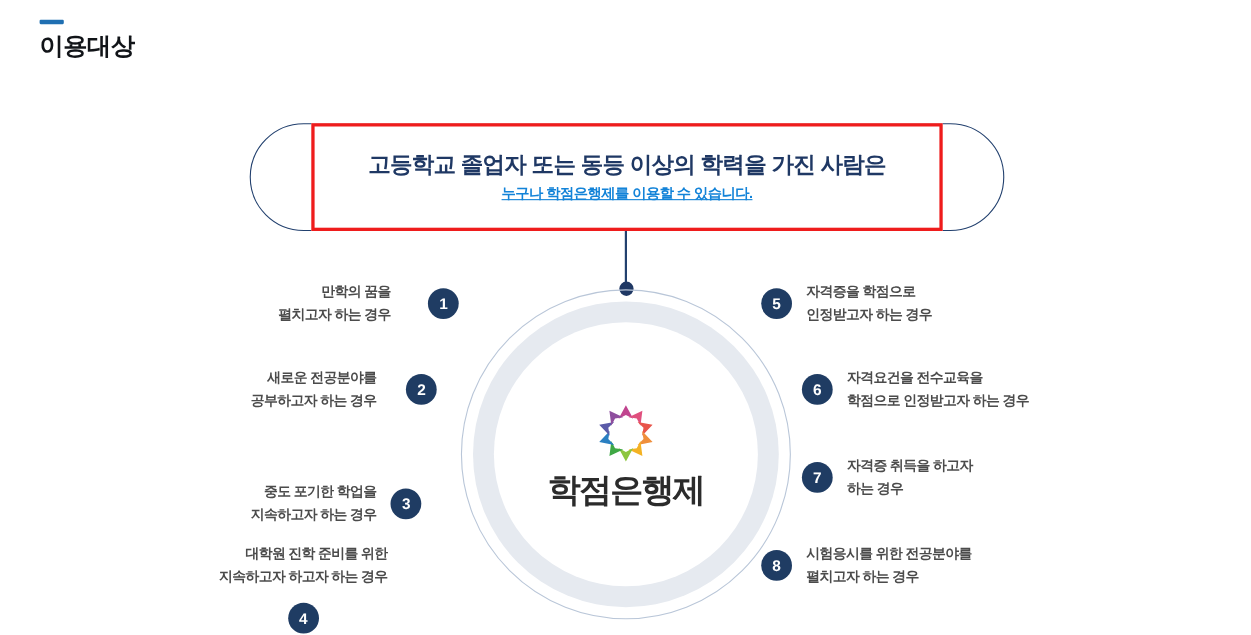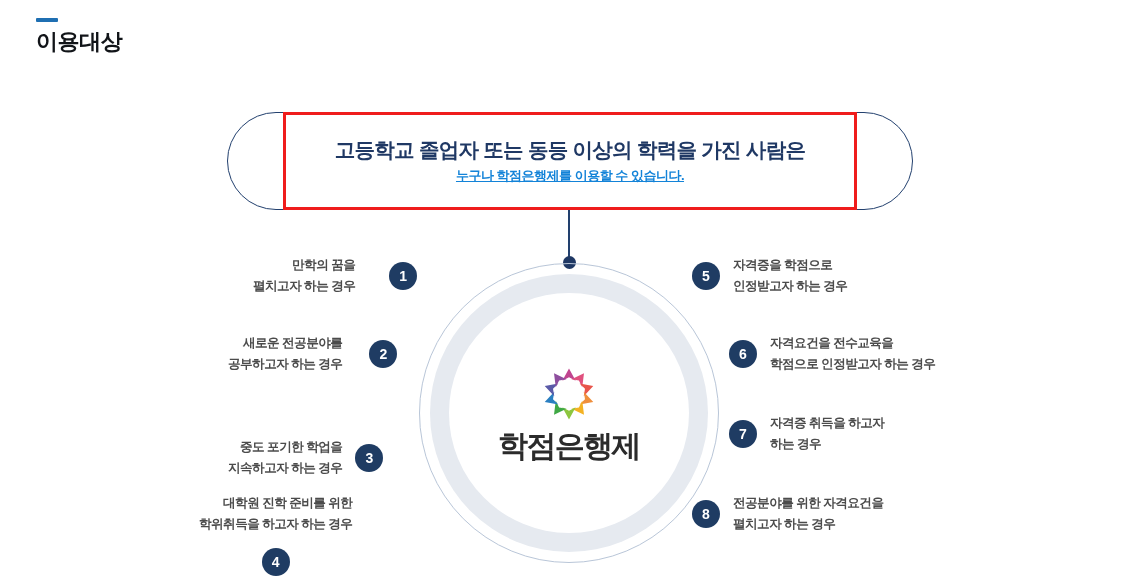--- a/index.html
+++ b/index.html
@@ -268,21 +268,21 @@
 
   <div class="item left" style="left:228px; top:397px;margin-top:40px;">
     <div class="item-text">
       <span>중도 포기한 학업을</span><br><span>지속하고자 하는 경우</span>
     </div>
     <div class="badge">3</div>
   </div>
 
   <div class="item left" style="left:199px; top:493px;flex-direction:column;">
     <div class="item-text">
-      <span>대학원 진학 준비를 위한</span><br><span>학위취득을 하고자 하는 경우</span>
+      <span>대학원 진학 준비를 위한</span><br><span>지속하고자 하고자 하는 경우</span>
     </div>
     <div class="badge">4</div>
   </div>
 
   <div class="item right" style="left:692px; top:255px;">
     <div class="badge">5</div>
     <div class="item-text">
       <span>자격증을 학점으로</span><br><span>인정받고자 하는 경우</span>
     </div>
   </div>
@@ -297,17 +297,17 @@
   <div class="item right" style="left:729px; top:413px;">
     <div class="badge">7</div>
     <div class="item-text">
       <span>자격증 취득을 하고자</span><br><span>하는 경우</span>
     </div>
   </div>
 
   <div class="item right" style="left:692px; top:493px;">
     <div class="badge">8</div>
     <div class="item-text">
-      <span>전공분야를 위한 자격요건을</span><br><span>펼치고자 하는 경우</span>
+      <span>시험응시를 위한 전공분야를</span><br><span>펼치고자 하는 경우</span>
     </div>
   </div>
 
 </div>
 
 </body></html>

